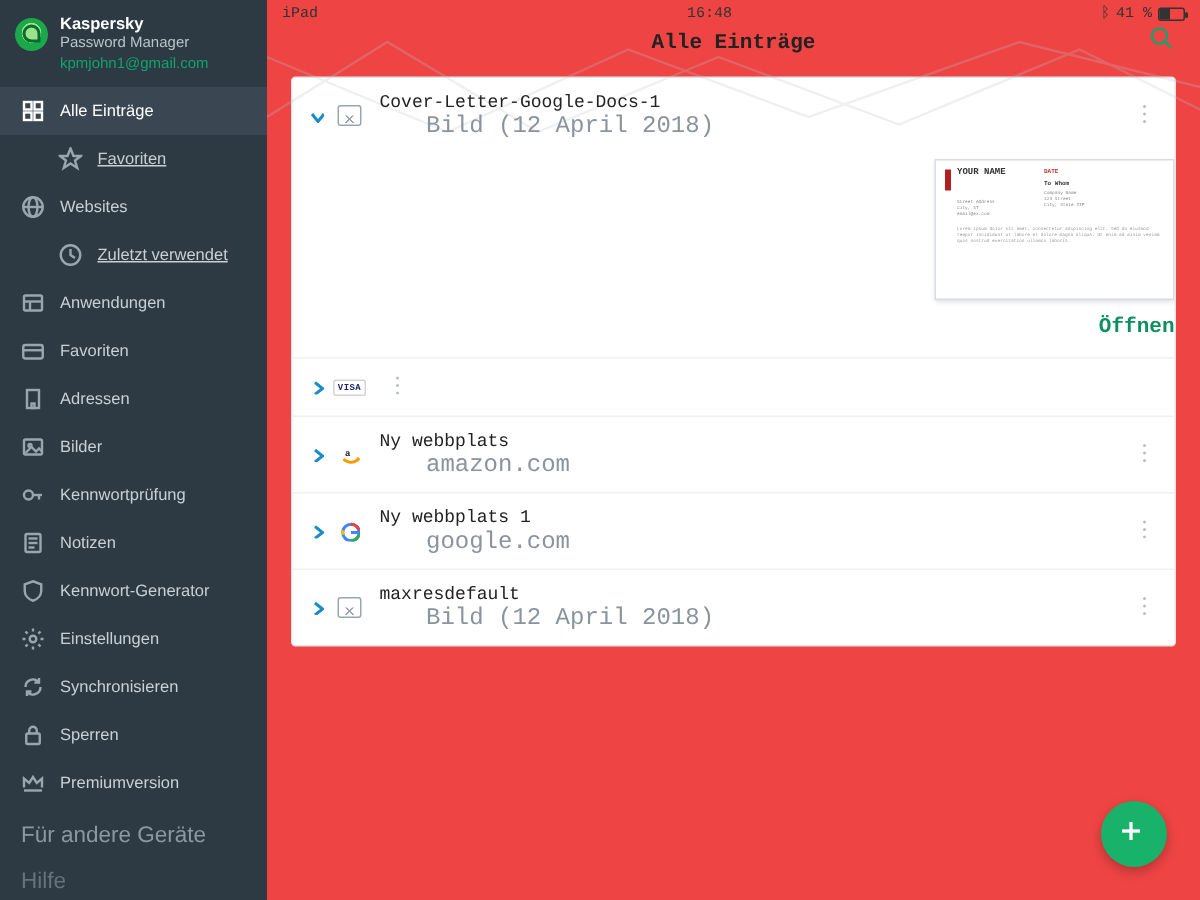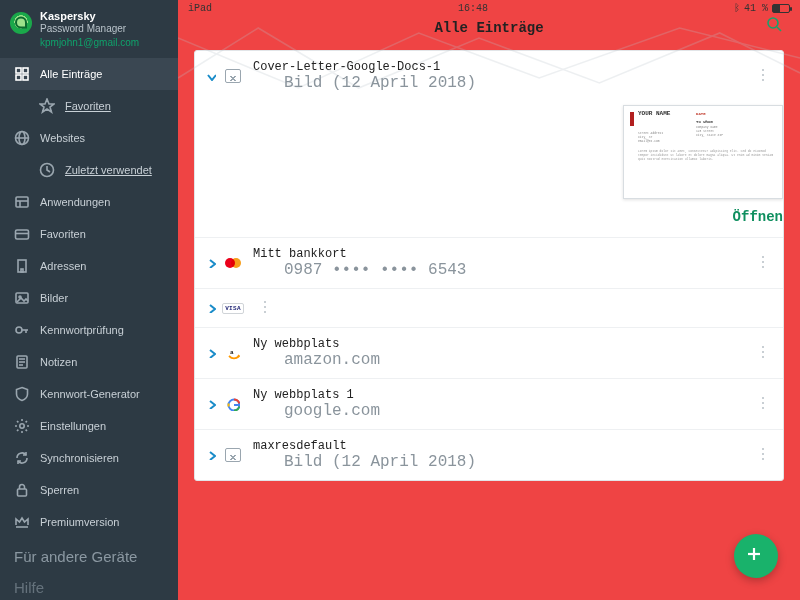--- a/index.html
+++ b/index.html
@@ -390,40 +390,20 @@
             <span class="dt">DATE</span>
             <span class="to">To Whom</span>
             <span class="from">Street Address<br>City, ST<br>email@ex.com</span>
             <span class="addr">Company Name<br>123 Street<br>City, State ZIP</span>
             <span class="body">Lorem ipsum dolor sit amet, consectetur adipiscing elit. Sed do eiusmod tempor incididunt ut labore et dolore magna aliqua. Ut enim ad minim veniam quis nostrud exercitation ullamco laboris.</span>
           </div>
           <div class="open-btn">Öffnen</div>
         </div>
       </div>
 
-      <div class="row">
-        <span class="chev">
-            <svg>
-              <use href="#i-chev-r"></use>
-            </svg>
-          </span>
-        <span class="ricon">
-            <span class="mc">
-              <i></i>
-              <i></i>
-            </span>
-          </span>
-        <span class="rtext">
-          <div class="rtitle">Mitt bankkort</div>
-          <div class="rsub">0987 •••• •••• 6543</div>
-        </span>
-        <span class="more"><svg>
-              <use href="#i-more"></use>
-            </svg></span>
-      </div>
 
       <div class="row">
         <span class="chev">
             <svg>
               <use href="#i-chev-r"></use>
             </svg>
           </span>
         <span class="ricon">
             <span class="visa">VISA</span>
           </span>

